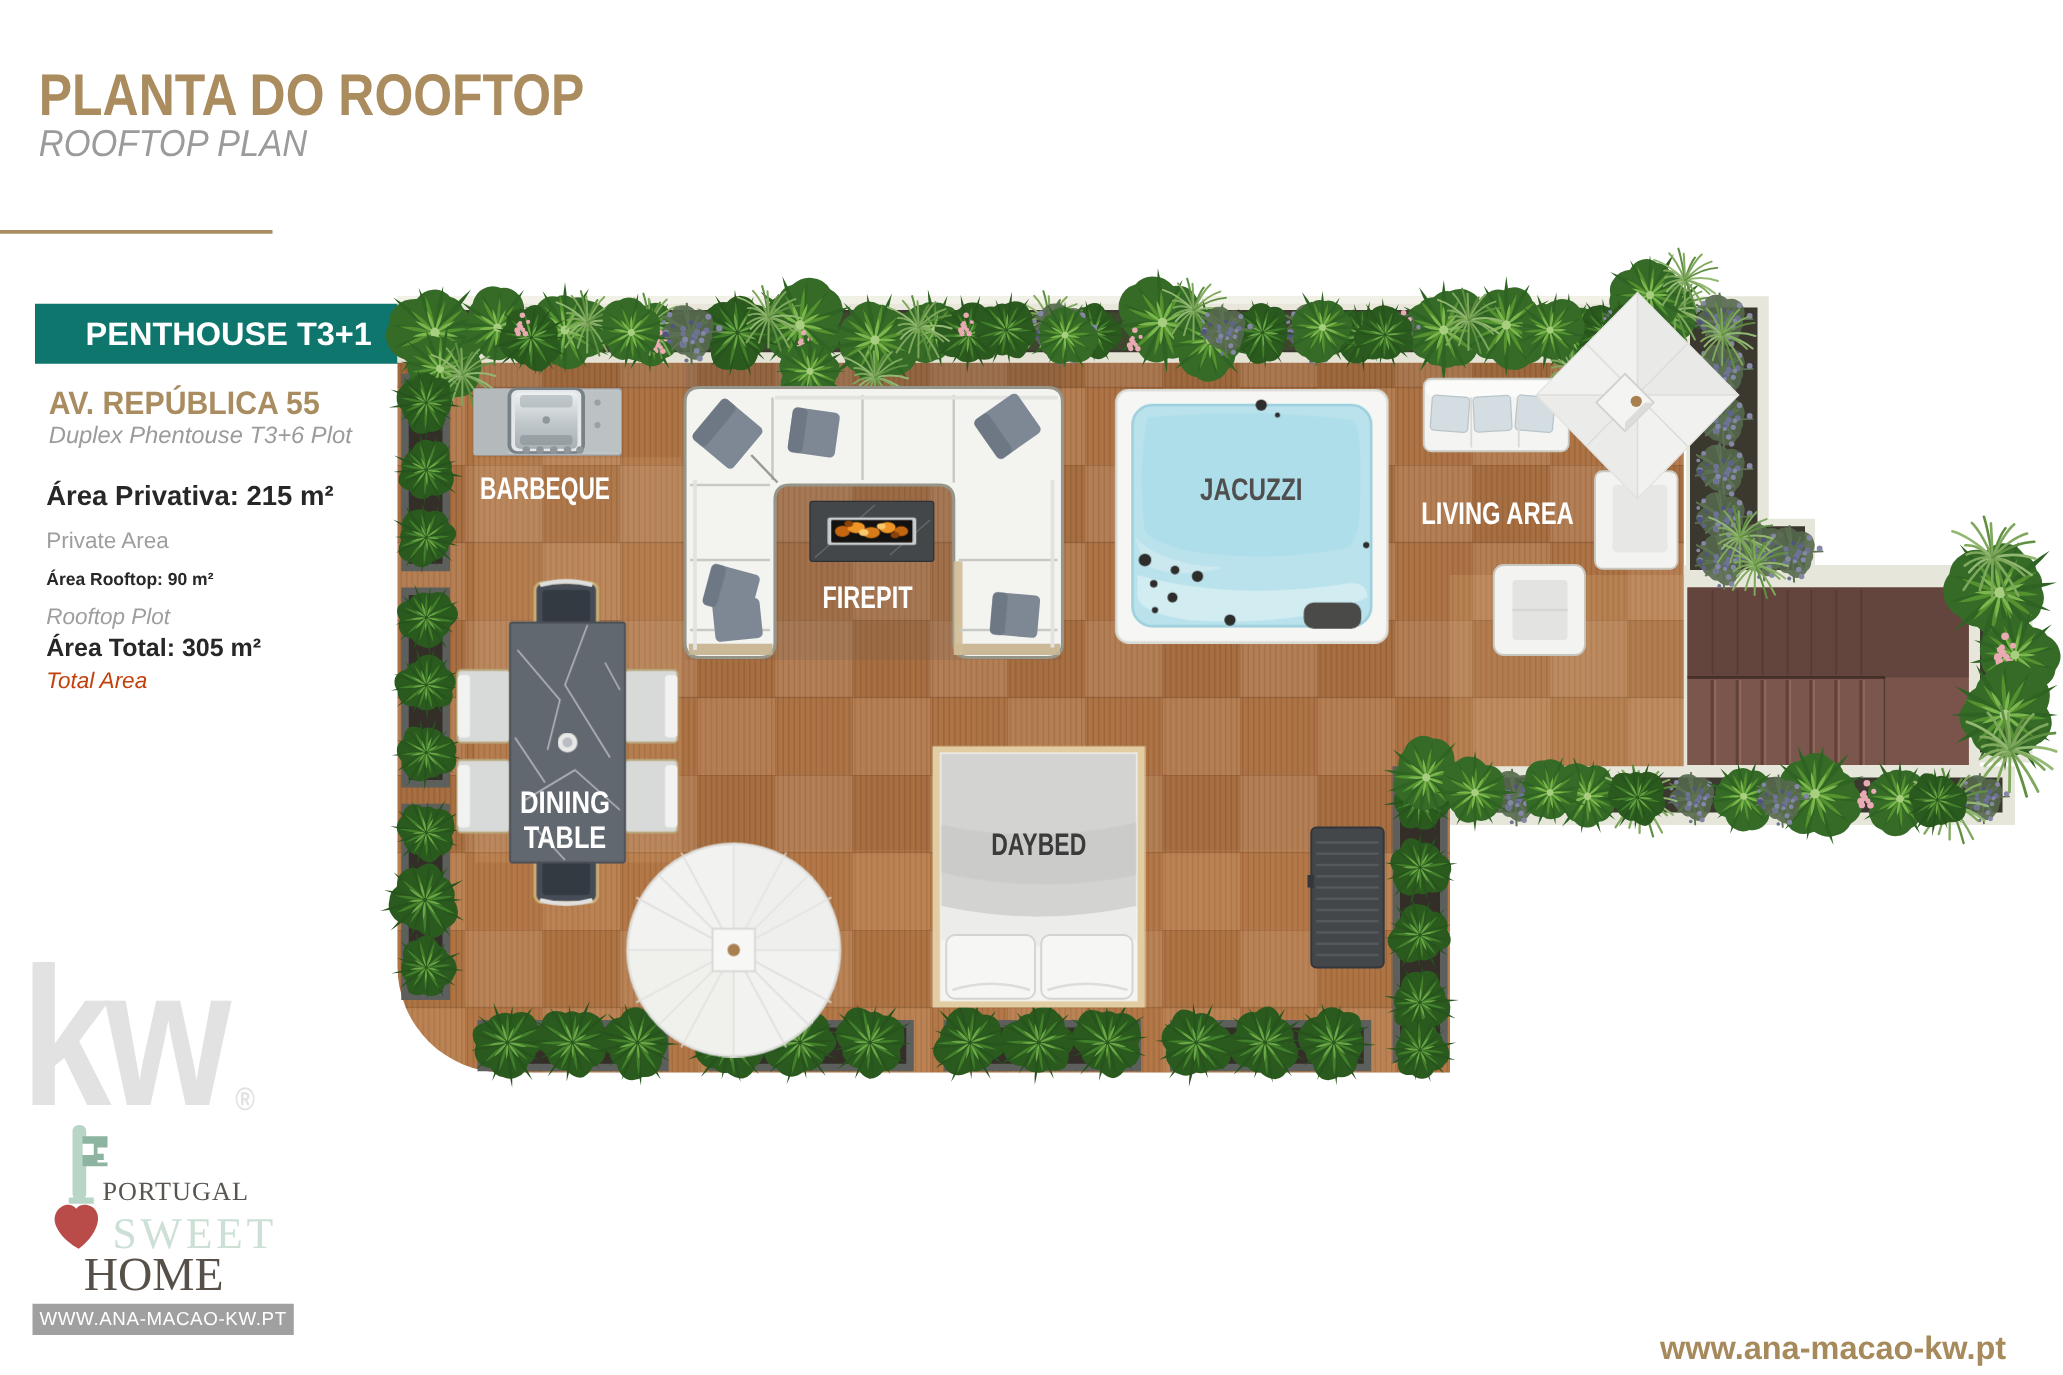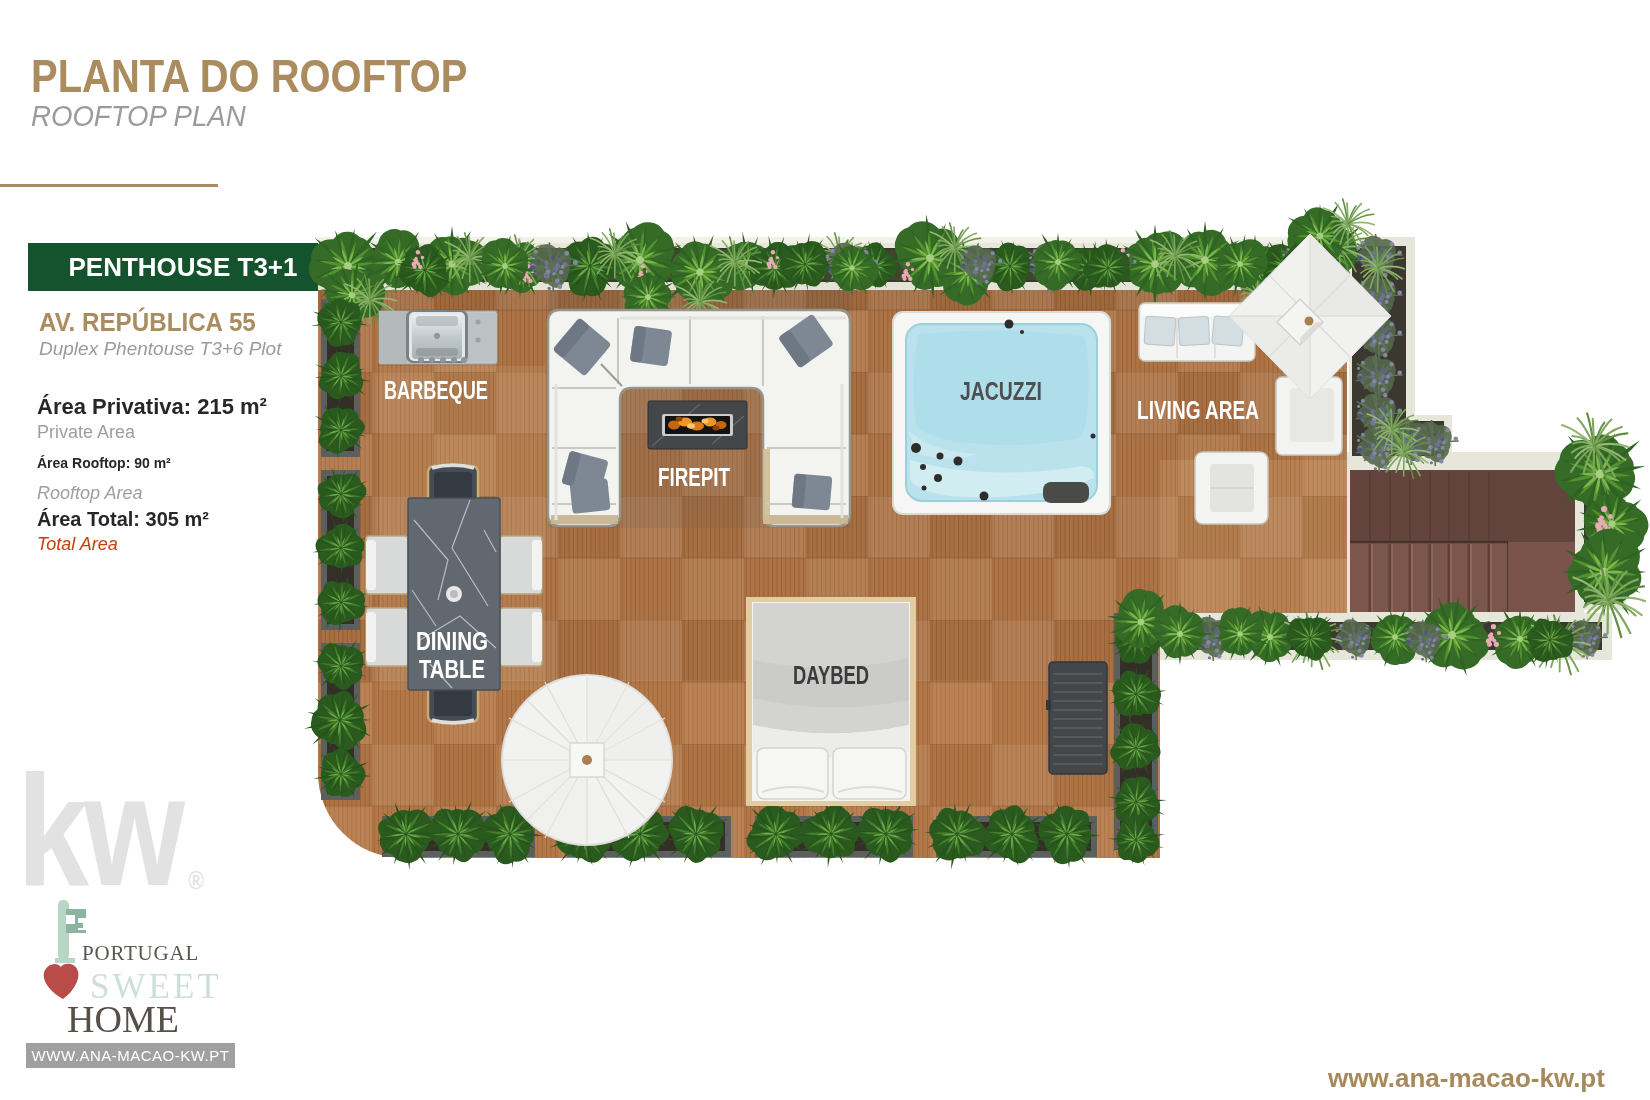--- a/index.html
+++ b/index.html
@@ -9,31 +9,31 @@
 </head>
 <body>
 <div id="page">
 
 <div class="abs" style="left:31px;top:48px;font-size:47px;font-weight:bold;color:#ab8c5e;transform:scaleX(0.85);transform-origin:0 0;white-space:nowrap;">PLANTA DO ROOFTOP</div>
 
 <div class="abs" style="left:31px;top:99px;font-size:30px;font-style:italic;color:#9b9b9b;transform:scaleX(0.92);transform-origin:0 0;white-space:nowrap;">ROOFTOP PLAN</div>
 
 <div class="abs" style="left:0px;top:184px;width:218px;height:3px;background:#a98d62;"></div>
 
-<div class="abs" style="left:28px;top:243px;width:310px;height:48px;background:#14532d;color:#fff;font-weight:bold;font-size:26px;text-align:center;line-height:48px;">PENTHOUSE T3+1</div>
+<div class="abs" style="left:28px;top:243px;width:310px;height:48px;background:#0f766e;color:#fff;font-weight:bold;font-size:26px;text-align:center;line-height:48px;">PENTHOUSE T3+1</div>
 
 <div class="abs" style="left:39px;top:307px;font-size:26px;font-weight:bold;color:#a98c5f;transform:scaleX(0.93);transform-origin:0 0;white-space:nowrap;">AV. REPÚBLICA 55</div>
 
 <div class="abs" style="left:39px;top:338px;font-size:19px;font-style:italic;color:#9b9b9b;white-space:nowrap;">Duplex Phentouse T3+6 Plot</div>
 
-<div class="abs" style="left:37px;top:394px;font-size:22px;font-weight:bold;color:#272727;text-align:right;">Área Privativa: 215 m²</div>
+<div class="abs" style="left:37px;top:384px;font-size:22px;font-weight:bold;color:#272727;text-align:right;">Área Privativa: 215 m²</div>
 <div class="abs" style="left:37px;top:422px;font-size:18px;color:#9e9e9e;">Private Area</div>
 
 <div class="abs" style="left:37px;top:455px;font-size:14px;font-weight:bold;color:#272727;">Área Rooftop: 90 m²</div>
-<div class="abs" style="left:37px;top:483px;font-size:18px;font-style:italic;color:#9e9e9e;">Rooftop Area</div>
+<div class="abs" style="left:37px;top:483px;font-size:18px;font-style:italic;color:#9e9e9e;">Rooftop Plot</div>
 
 <div class="abs" style="left:37px;top:508px;font-size:20px;font-weight:bold;color:#272727;">Área Total: 305 m²</div>
 <div class="abs" style="left:37px;top:534px;font-size:18px;font-style:italic;color:#c2410c;">Total Area</div>
 
 <div class="abs" style="left:17px;top:740px;font-size:158px;font-weight:bold;color:#e2e2e2;letter-spacing:-6px;transform:scaleX(0.82);transform-origin:0 0;white-space:nowrap;">kw<span style="font-size:26px;letter-spacing:0;vertical-align:-4px;margin-left:10px;">®</span></div>
 
 <svg class="abs" style="left:0;top:880px;" width="260" height="160" viewBox="0 0 260 160">
 
 <g>
 <rect x="58" y="20" width="11" height="60" rx="5" fill="#b8d6c6"></rect>

